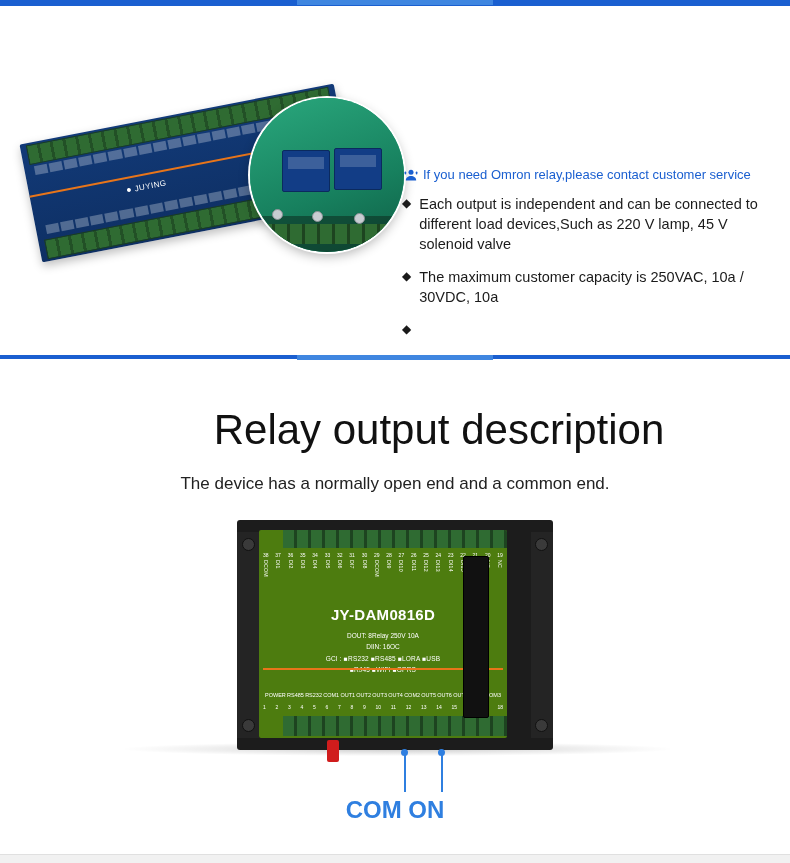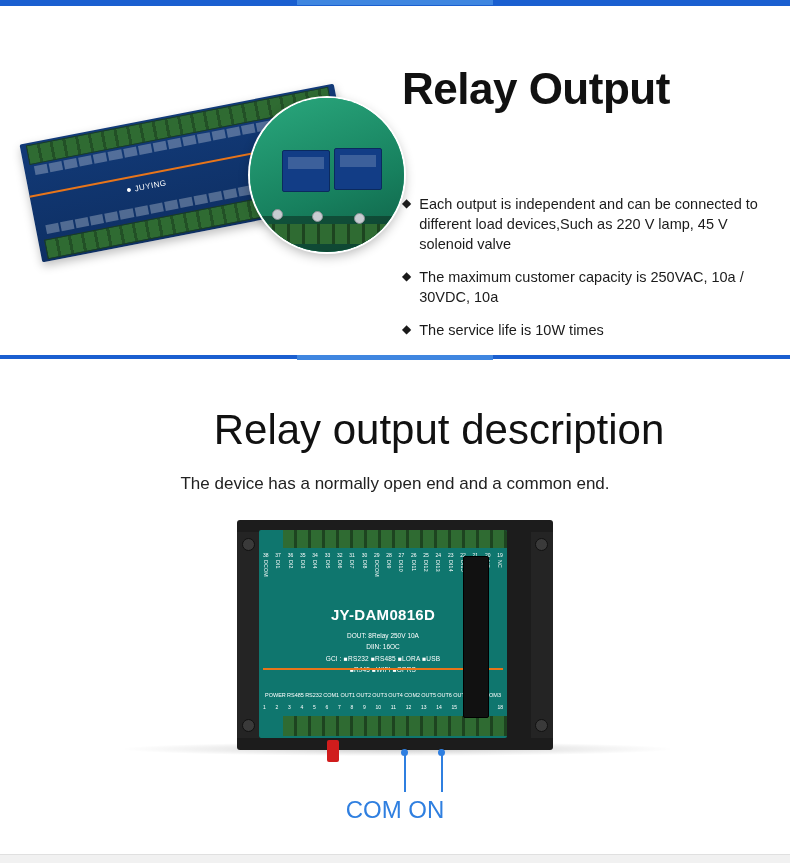--- a/index.html
+++ b/index.html
@@ -291,21 +291,21 @@
     border-radius: 50%;
     background: #3a3a3a;
     border: 1px solid #111;
   }
   .dev-body {
     position: absolute;
     left: 22px;
     top: 10px;
     width: 248px;
     height: 208px;
-    background: #0f766e;
+    background: #4d7c0f;
     border-radius: 2px;
     overflow: hidden;
   }
   .side-slot {
     position: absolute;
     right: 18px;
     top: 26px;
     width: 24px;
     height: 160px;
     background: #111;
@@ -423,20 +423,21 @@
     background: #2f7fe0;
   }
   .com-on {
     position: absolute;
     top: 796px;
     left: 0;
     width: 790px;
     text-align: center;
     font-size: 24px;
     color: #2f7fe0;
+    font-weight: bold;
   }
 
   .bottom-strip {
     position: absolute;
     bottom: 0; left: 0;
     width: 790px;
     height: 8px;
     background: #f1f1f1;
     border-top: 1px solid #e0e0e0;
   }
@@ -507,36 +508,45 @@
       <div class="relay-box relay-1"></div>
       <div class="relay-box relay-2"></div>
       <div class="dark-strip"></div>
       <div class="greenterm"></div>
       <div class="screw" style="left:22px;bottom:32px;"></div>
       <div class="screw" style="left:62px;bottom:30px;"></div>
       <div class="screw" style="left:104px;bottom:28px;"></div>
     </div>
   </div>
 
-  <div class="sec1-title">Relay Output</div>
-
-
+
+
+  <div class="service-line">
+    <span class="person-icon">
+      <svg width="14" height="14" viewBox="0 0 14 14">
+        <circle cx="7" cy="4.2" r="2.5" fill="#1a5fd0"></circle>
+        <path d="M1.8 12.5c0-3 2.4-4.6 5.2-4.6s5.2 1.6 5.2 4.6z" fill="#1a5fd0"></path>
+        <rect x="0.6" y="3.4" width="1.6" height="3.2" rx="0.8" fill="#1a5fd0"></rect>
+        <rect x="11.8" y="3.4" width="1.6" height="3.2" rx="0.8" fill="#1a5fd0"></rect>
+      </svg>
+    </span>
+    <span>If you need Omron relay,please contact customer service</span>
+  </div>
 
   <div class="bullets">
     <div class="bullet">
       <span class="dia">◆</span>
       <span>Each output is independent and can be connected to different load devices,Such as 220 V lamp, 45 V solenoid valve</span>
     </div>
     <div class="bullet">
       <span class="dia">◆</span>
       <span>The maximum customer capacity is 250VAC, 10a / 30VDC, 10a</span>
     </div>
     <div class="bullet">
       <span class="dia">◆</span>
-      <span>The service life is 10W times</span>
     </div>
   </div>
 </div>
 
 <div class="mid-tab"></div>
 
 <div class="sec2-title">Relay output description</div>
 <div class="sec2-sub">The device has a normally open end and a common end.</div>
 
 <div class="shadow-ellipse"></div>

